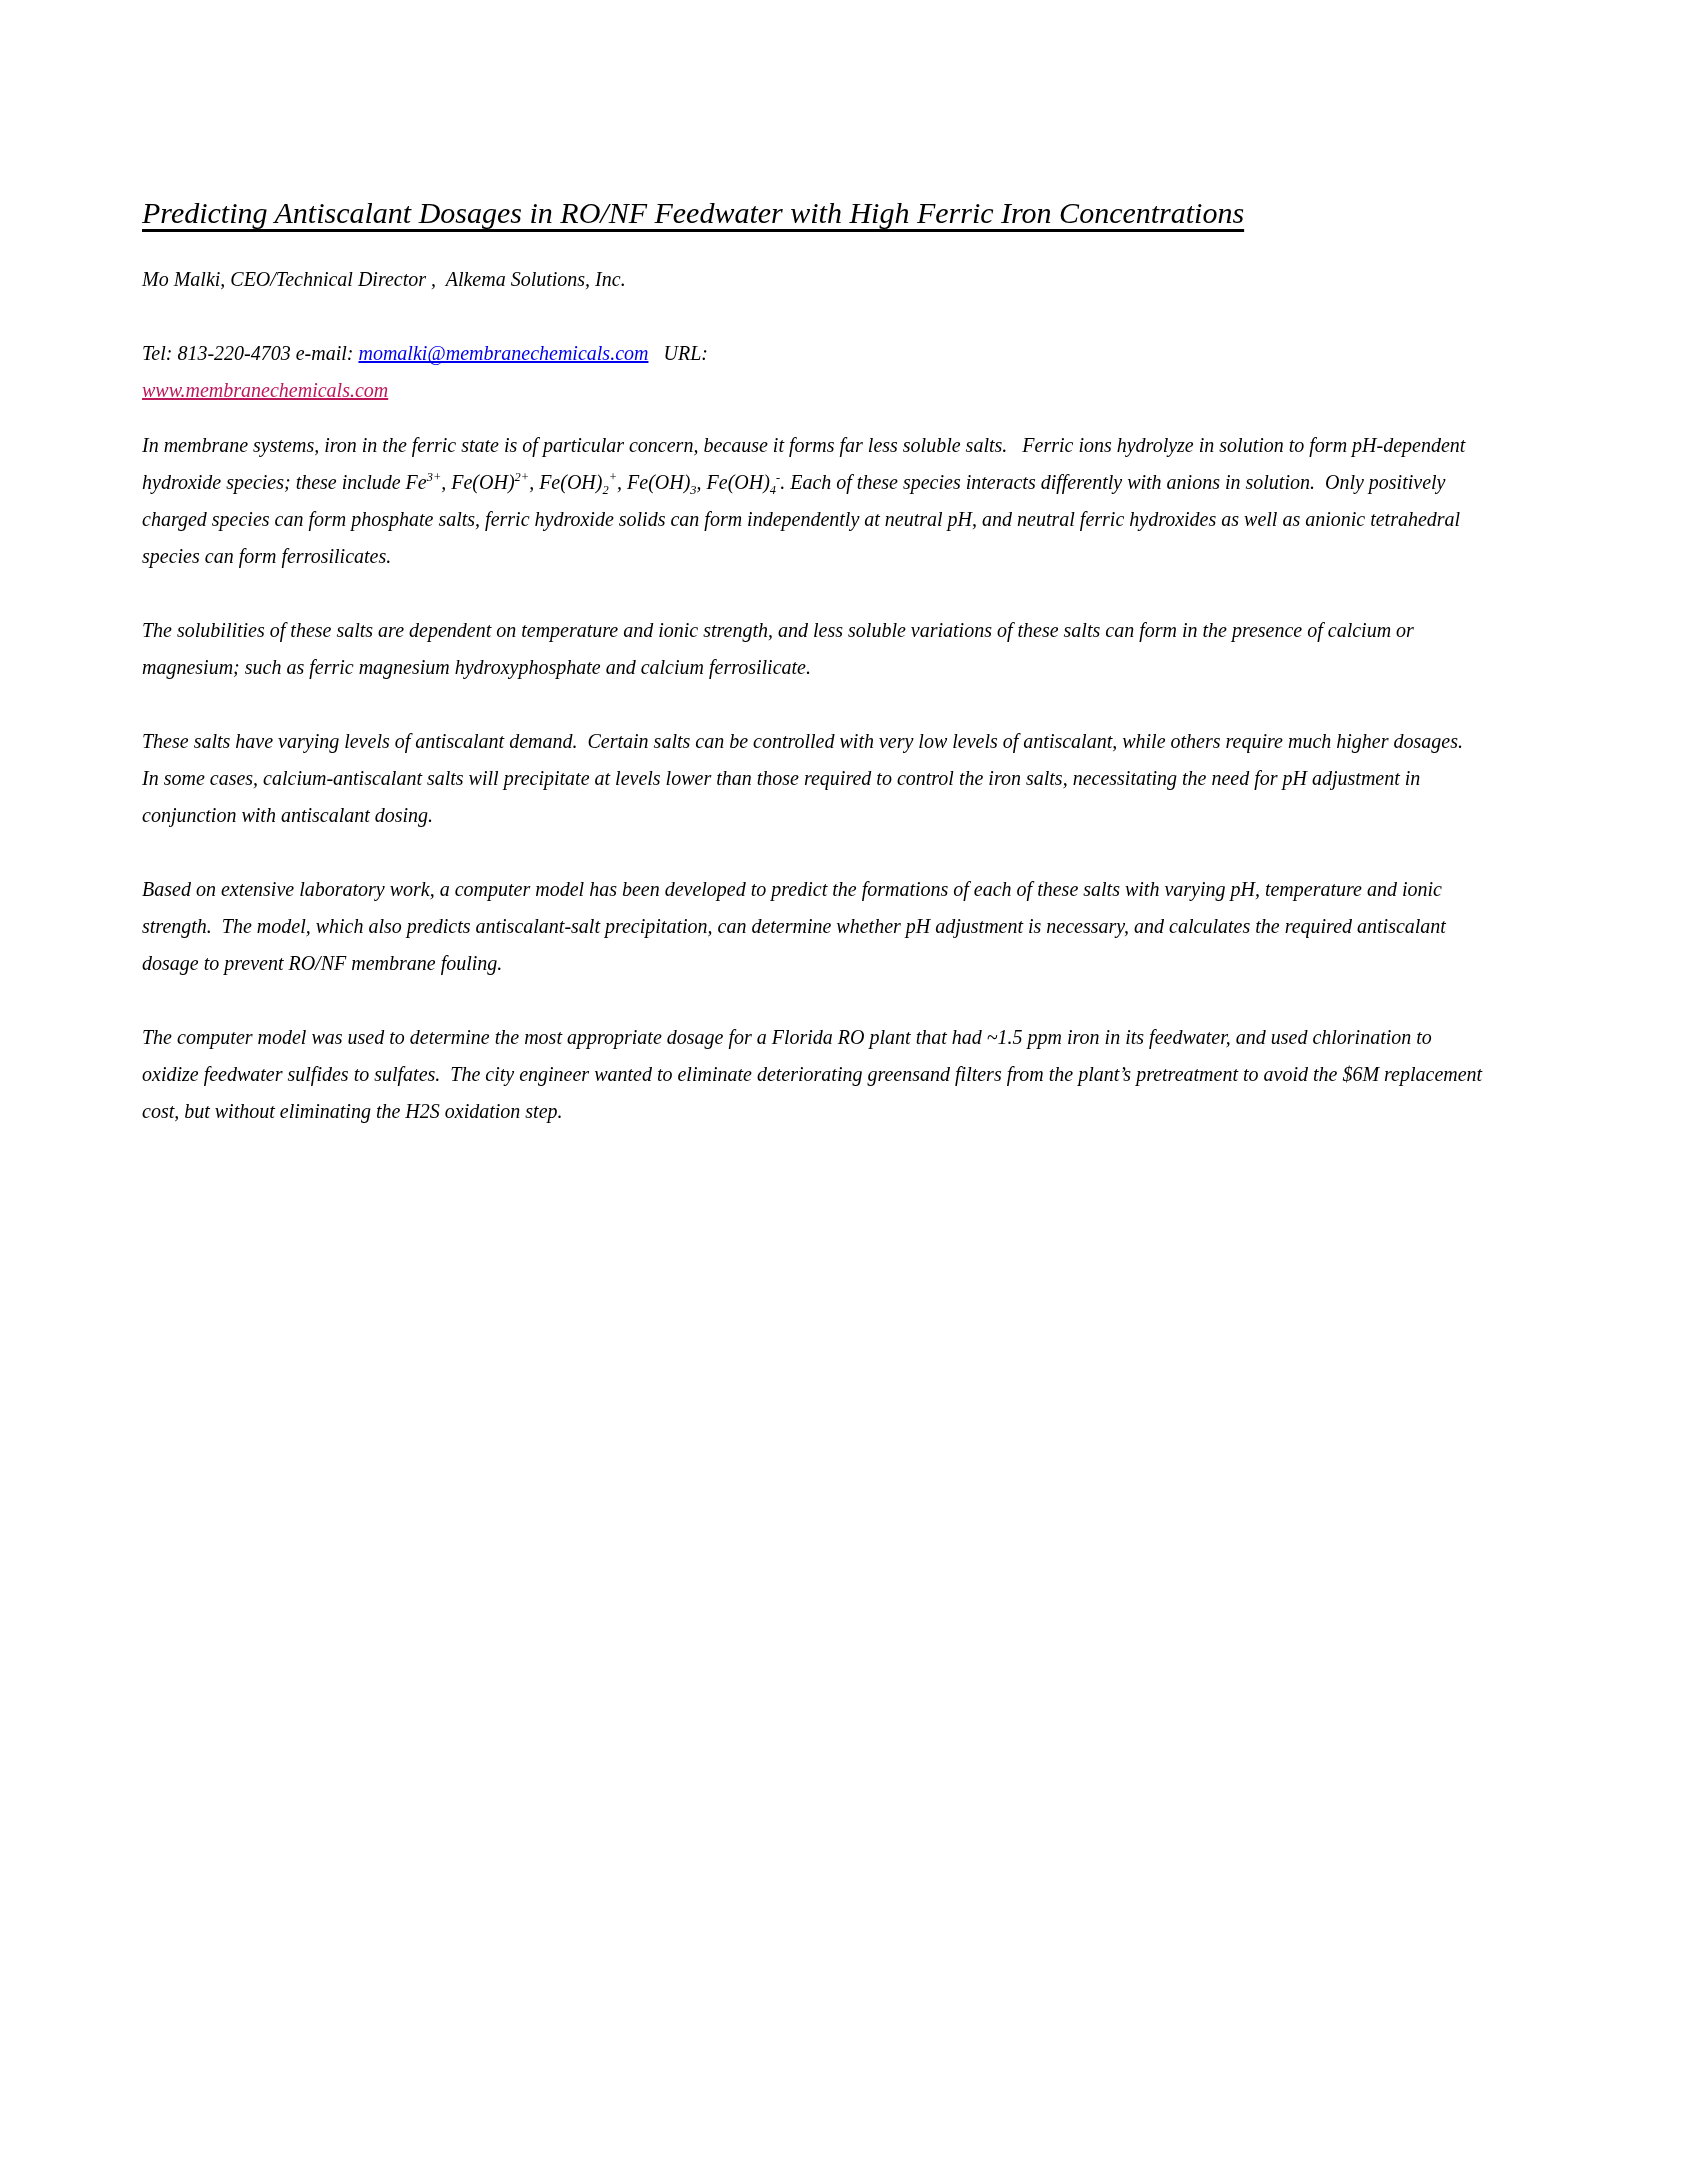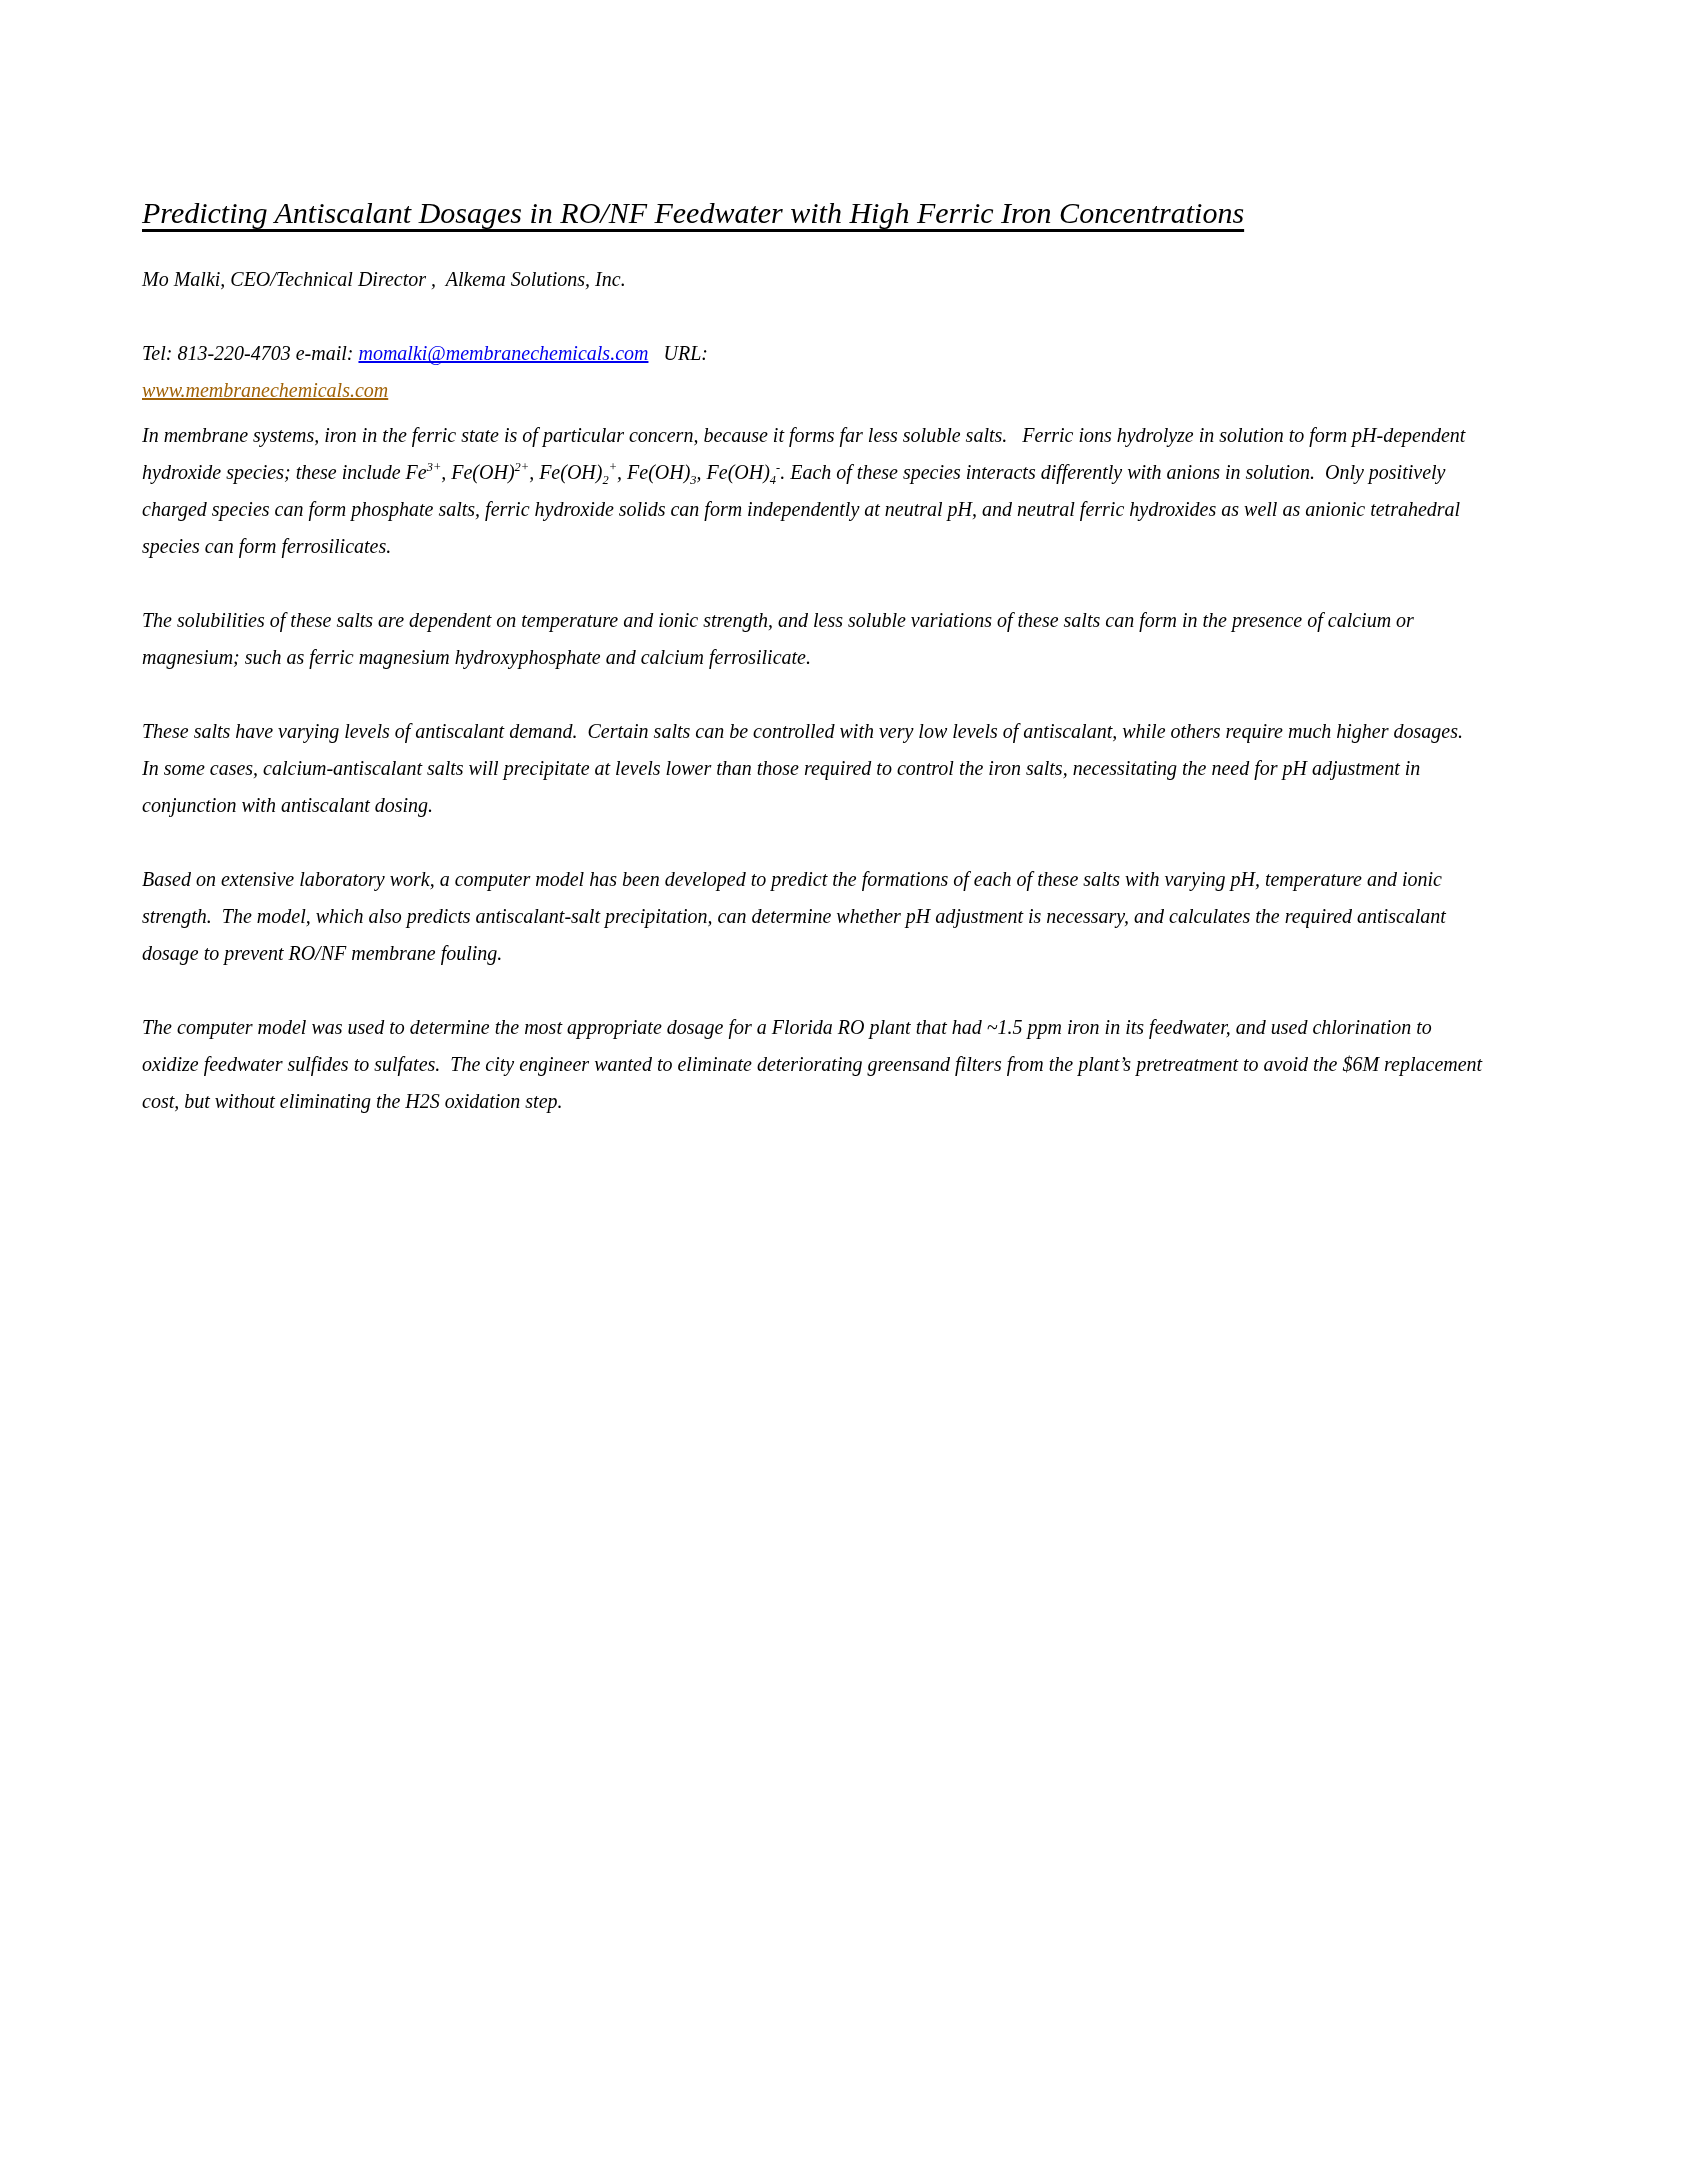--- a/index.html
+++ b/index.html
@@ -31,21 +31,21 @@
     text-decoration-thickness: 2.5px;
     text-underline-offset: 6px;
     text-decoration-skip-ink: none;
   }
   .para {
     font-size: 20px;
     line-height: 37px;
     margin: 0 0 37px 0;
     white-space: pre-wrap;
   }
-  .contact { margin-bottom: 8px; }
+  .contact { margin-bottom: 18px; }
   .link {
     color: #0000EE;
     text-decoration: underline;
     text-decoration-skip-ink: none;
     cursor: pointer;
   }
   sup {
     font-size: 0.62em;
     vertical-align: super;
     line-height: 0;
@@ -58,21 +58,21 @@
 </style>
 </head>
 <body>
 
 <div class="page">
 
   <h1 class="doc-title"><span class="title-text">Predicting Antiscalant Dosages in RO/NF Feedwater with High Ferric Iron Concentrations</span></h1>
 
   <p class="para byline">Mo Malki, CEO/Technical Director ,  Alkema Solutions, Inc.</p>
 
-  <p class="para contact"><span>Tel: 813-220-4703 e-mail: </span><a class="link" style="color: rgb(0, 0, 238);">momalki@membranechemicals.com</a><span>   URL: </span><br><a class="link" style="color: #a16207;">www.membranechemicals.com</a></p>
+  <p class="para contact"><span>Tel: 813-220-4703 e-mail: </span><a class="link" style="color: rgb(0, 0, 238);">momalki@membranechemicals.com</a><span>   URL: </span><br><a class="link" style="color: #be185d;">www.membranechemicals.com</a></p>
 
   <div>
     <p class="para"><span>In membrane systems, iron in the ferric state is of particular concern, because it forms far less soluble salts.   Ferric ions hydrolyze in solution to form pH-dependent hydroxide species; these include Fe</span><sup>3+</sup><span>, Fe(OH)</span><sup>2+</sup><span>, Fe(OH)</span><sub>2</sub><sup>+</sup><span>, Fe(OH)</span><sub>3</sub><span>, Fe(OH)</span><sub>4</sub><sup>-</sup><span>. Each of these species interacts differently with anions in solution.  Only positively charged species can form phosphate salts, ferric hydroxide solids can form independently at neutral pH, and neutral ferric hydroxides as well as anionic tetrahedral species can form ferrosilicates.</span></p>
     <p class="para"><span>The solubilities of these salts are dependent on temperature and ionic strength, and less soluble variations of these salts can form in the presence of calcium or magnesium; such as ferric magnesium hydroxyphosphate and calcium ferrosilicate.</span></p>
     <p class="para"><span>These salts have varying levels of antiscalant demand.  Certain salts can be controlled with very low levels of antiscalant, while others require much higher dosages.  In some cases, calcium-antiscalant salts will precipitate at levels lower than those required to control the iron salts, necessitating the need for pH adjustment in conjunction with antiscalant dosing.</span></p>
     <p class="para"><span>Based on extensive laboratory work, a computer model has been developed to predict the formations of each of these salts with varying pH, temperature and ionic strength.  The model, which also predicts antiscalant-salt precipitation, can determine whether pH adjustment is necessary, and calculates the required antiscalant dosage to prevent RO/NF membrane fouling.</span></p>
     <p class="para"><span>The computer model was used to determine the most appropriate dosage for a Florida RO plant that had ~1.5 ppm iron in its feedwater, and used chlorination to oxidize feedwater sulfides to sulfates.  The city engineer wanted to eliminate deteriorating greensand filters from the plant’s pretreatment to avoid the $6M replacement cost, but without eliminating the H2S oxidation step.</span></p>
   </div>
 
 </div>

